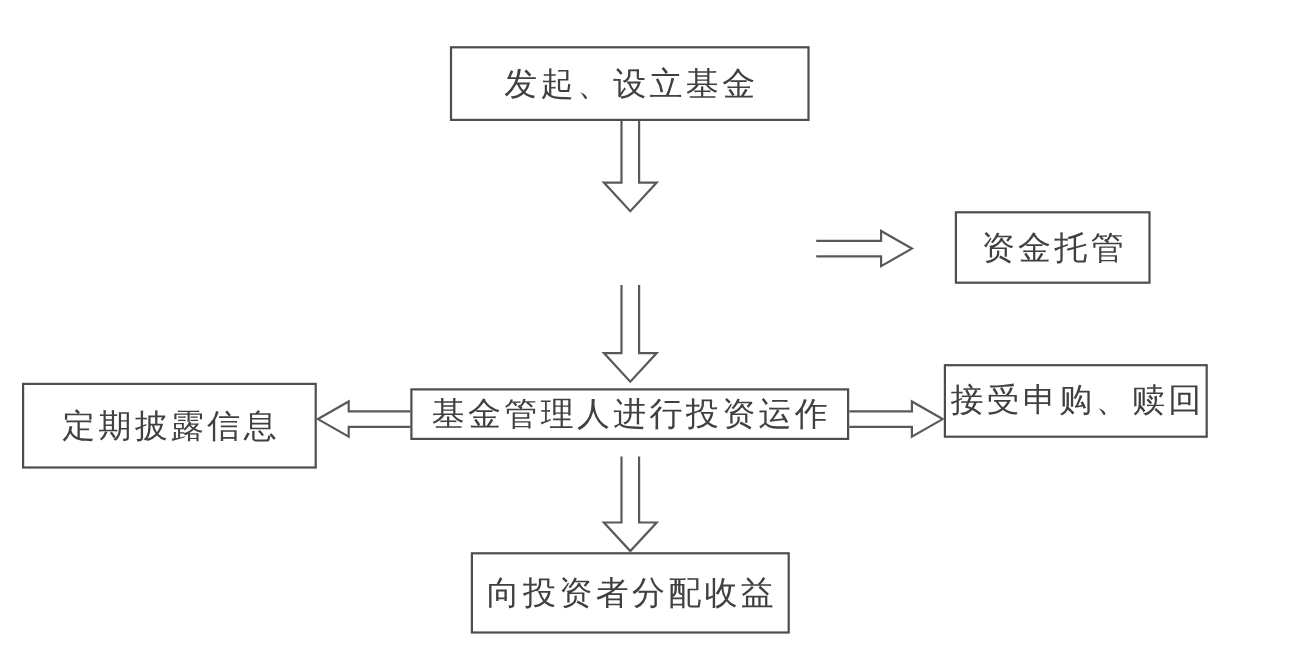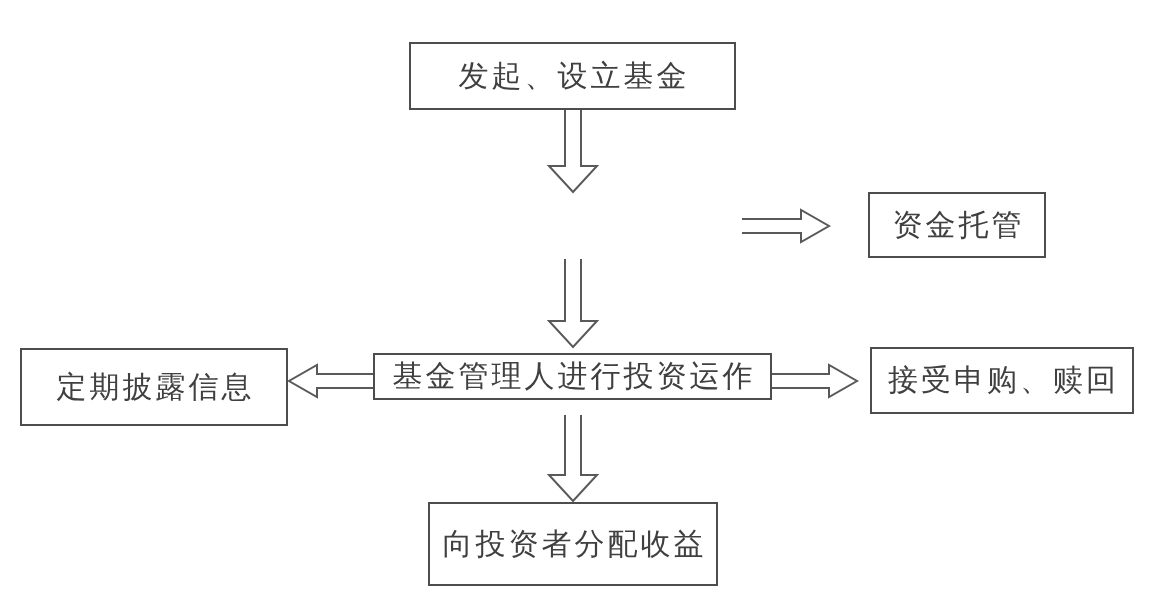--- a/index.html
+++ b/index.html
@@ -77,21 +77,21 @@
   </div>
 
   <div class="node" style="left:20px; top:348px; width:268px; height:78px;">
     <span>定期披露信息</span>
   </div>
 
   <div class="node" style="left:373px; top:332px; width:399px; height:47px;margin-top:21px;">
     <span>基金管理人进行投资运作</span>
   </div>
 
-  <div class="node" style="left:858px; top:347px; width:264px; height:67px;margin-left:12px;">
+  <div class="node" style="left:858px; top:331px; width:240px; height:67px;">
     <span>接受申购、赎回</span>
   </div>
 
-  <div class="node" style="left:428px; top:502px; width:290px; height:84px;">
+  <div class="node" style="left:428px; top:502px; width:290px; height:74px;">
     <span>向投资者分配收益</span>
   </div>
 
 </div>
 
 </body></html>

